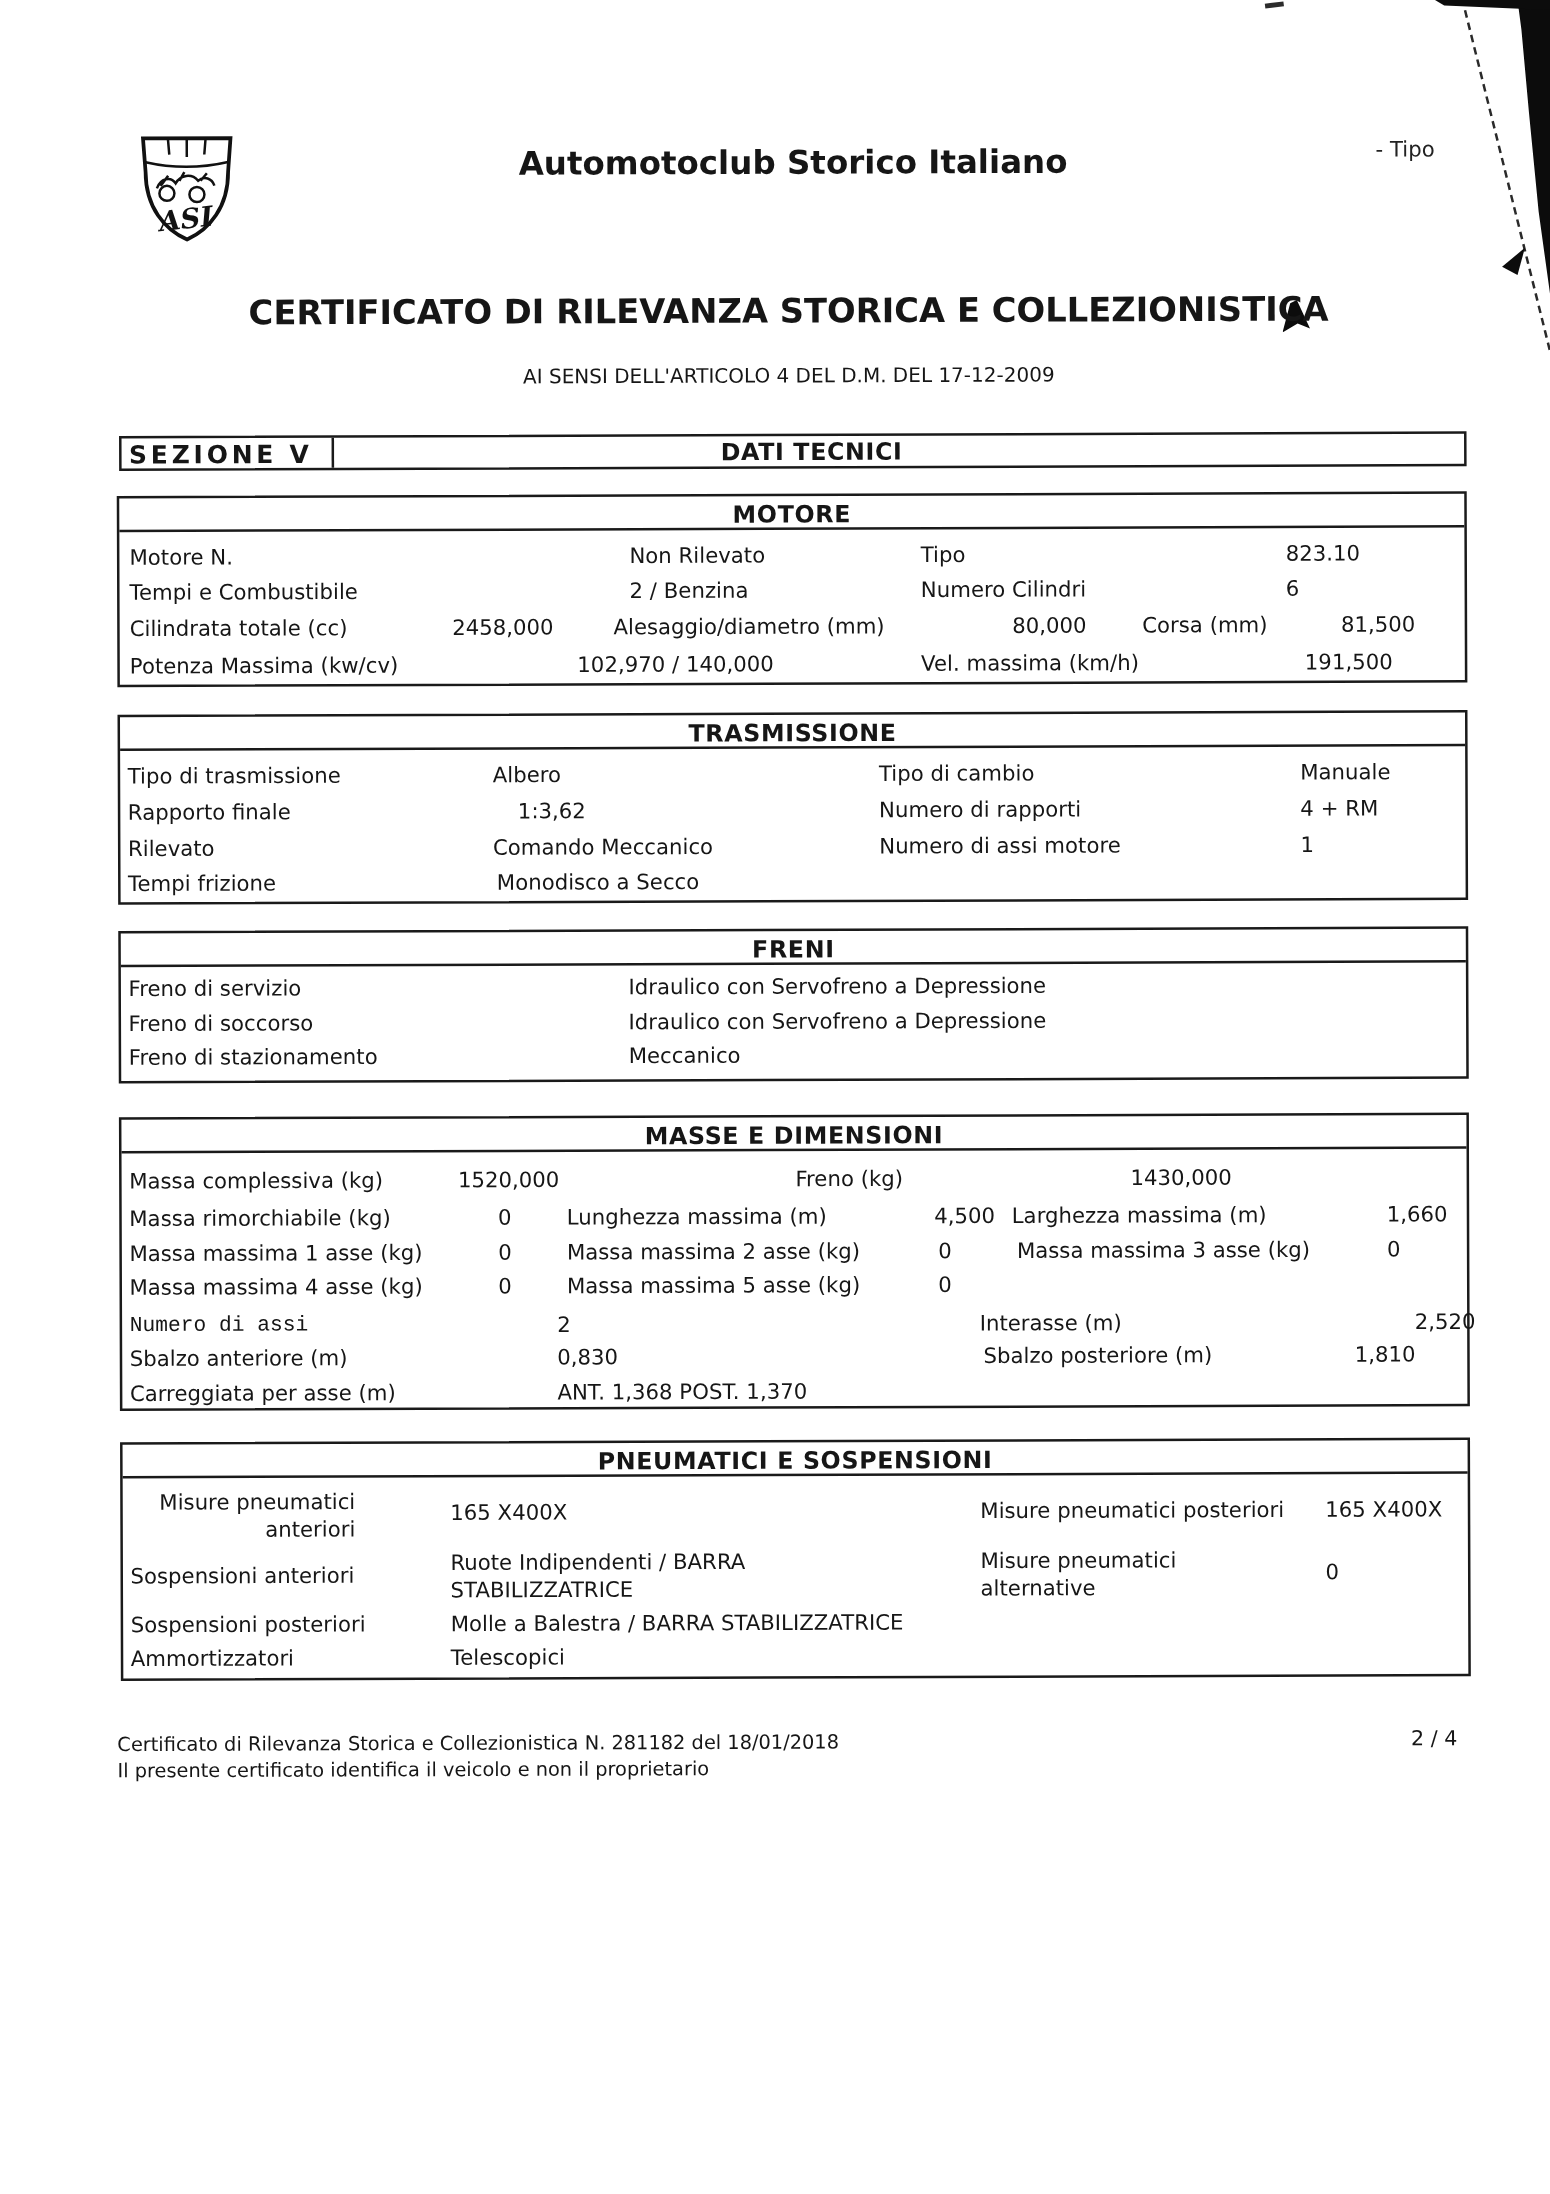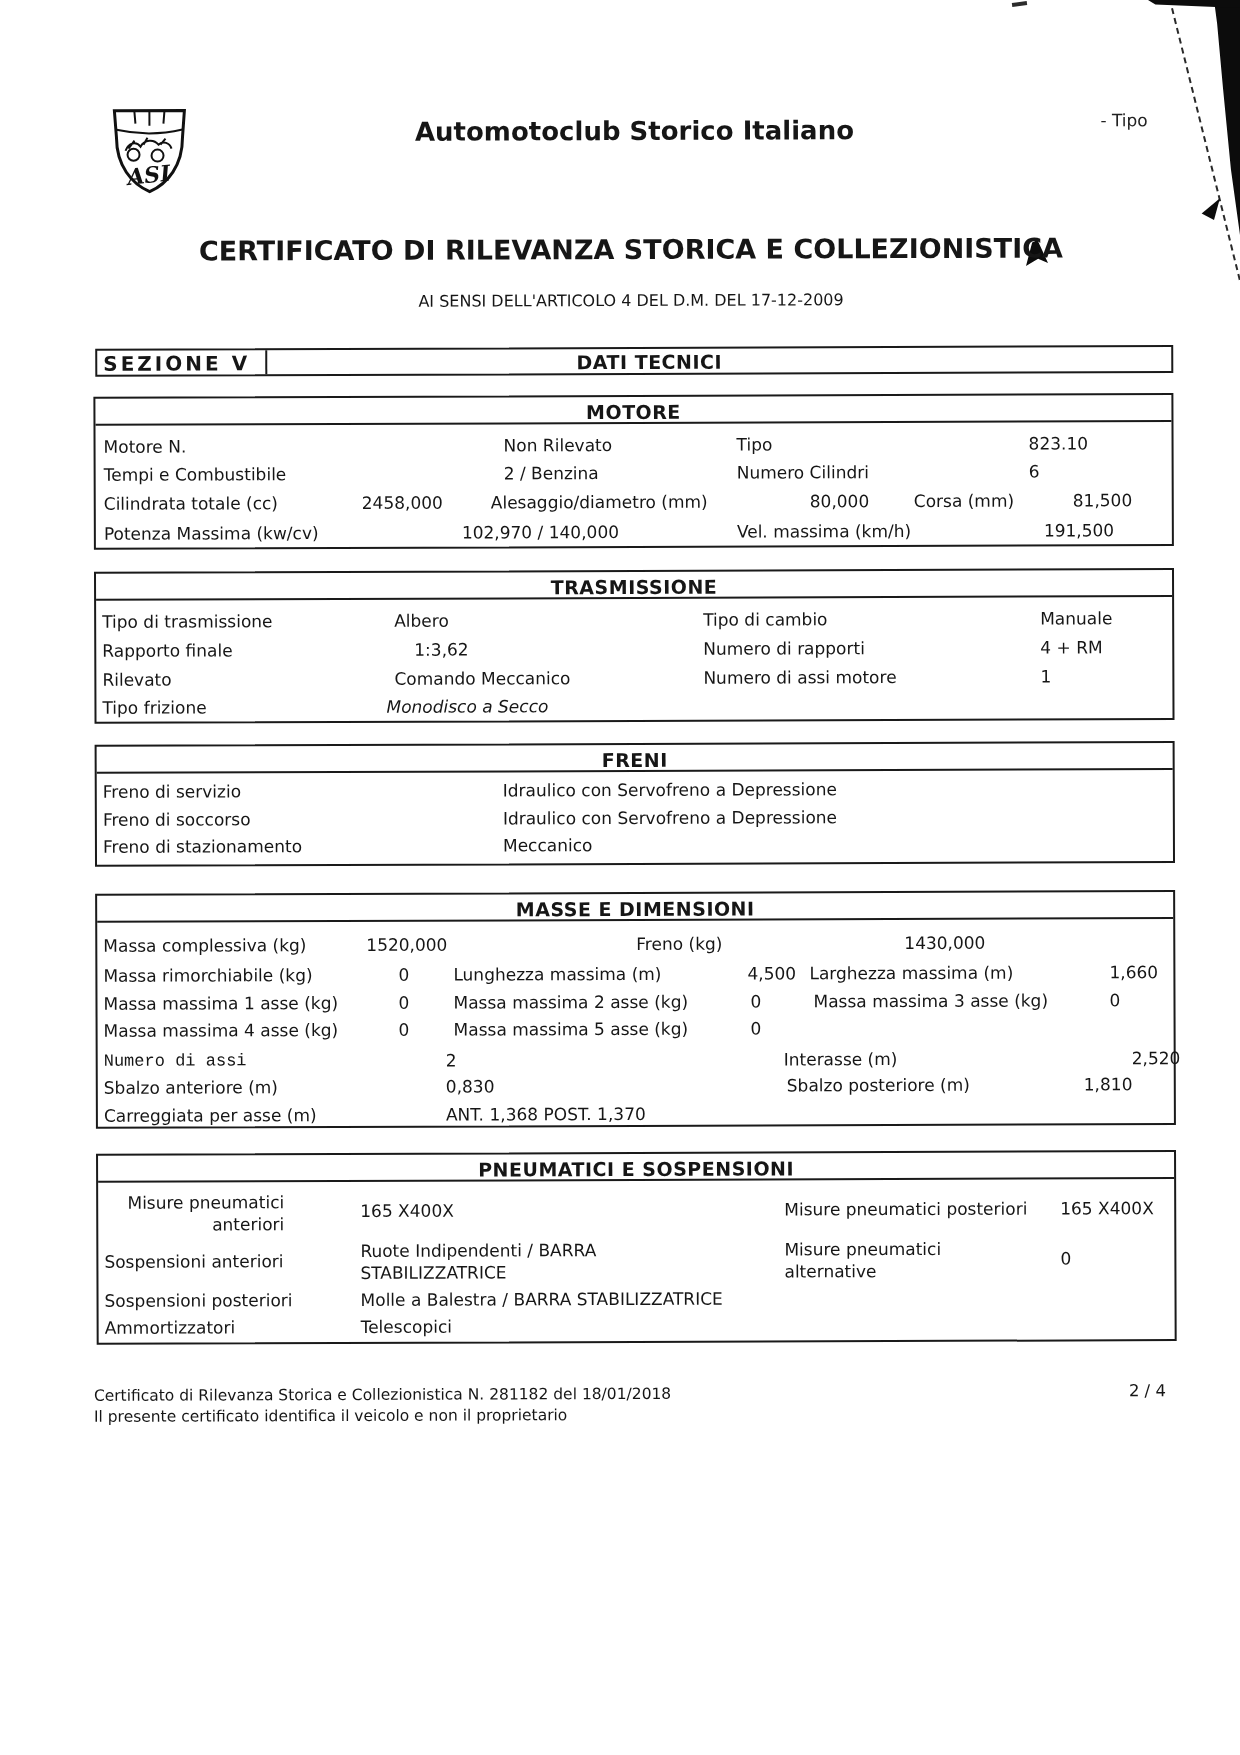--- a/index.html
+++ b/index.html
@@ -146,22 +146,22 @@
       <span class="cell" style="left:6px; top:67px;">Rapporto finale</span>
       <span class="cell" style="left:298px; top:67px;margin-left:20px;">1:3,62</span>
       <span class="cell" style="left:607px; top:67px;">Numero di rapporti</span>
       <span class="cell" style="left:944px; top:67px;">4 + RM</span>
 
       <span class="cell" style="left:6px; top:96px;">Rilevato</span>
       <span class="cell" style="left:298px; top:96px;">Comando Meccanico</span>
       <span class="cell" style="left:607px; top:96px;">Numero di assi motore</span>
       <span class="cell" style="left:944px; top:96px;">1</span>
 
-      <span class="cell" style="left:6px; top:124px;">Tipo frizione</span>
-      <span class="cell" style="left:290px; top:124px;font-style:italic;">Monodisco a Secco</span>
+      <span class="cell" style="left:6px; top:124px;">Tempi frizione</span>
+      <span class="cell" style="left:301px; top:124px;">Monodisco a Secco</span>
     </div>
 
     <div class="tbl" style="top:743px; height:122px;">
       <div class="tbl-title">FRENI</div>
       <span class="cell" style="left:6px; top:35px;">Freno di servizio</span>
       <span class="cell" style="left:406px; top:35px;">Idraulico con Servofreno a Depressione</span>
       <span class="cell" style="left:6px; top:63px;">Freno di soccorso</span>
       <span class="cell" style="left:406px; top:63px;">Idraulico con Servofreno a Depressione</span>
       <span class="cell" style="left:6px; top:90px;">Freno di stazionamento</span>
       <span class="cell" style="left:406px; top:90px;">Meccanico</span>

